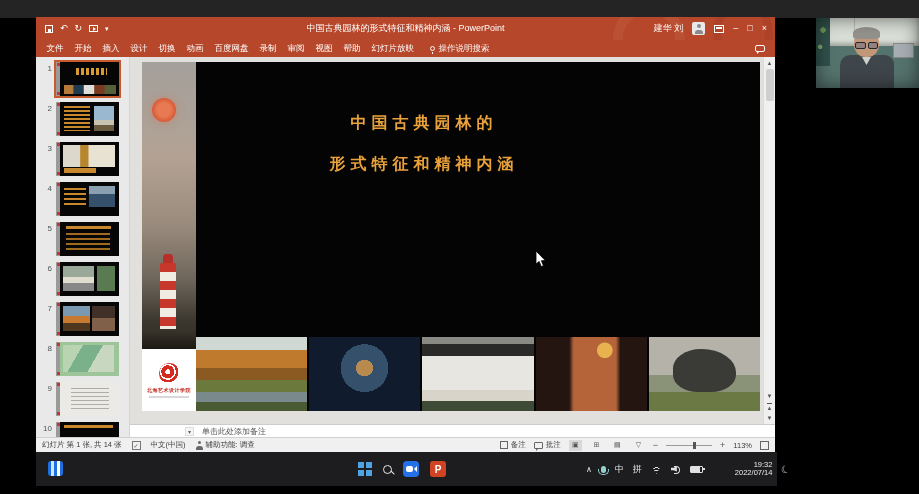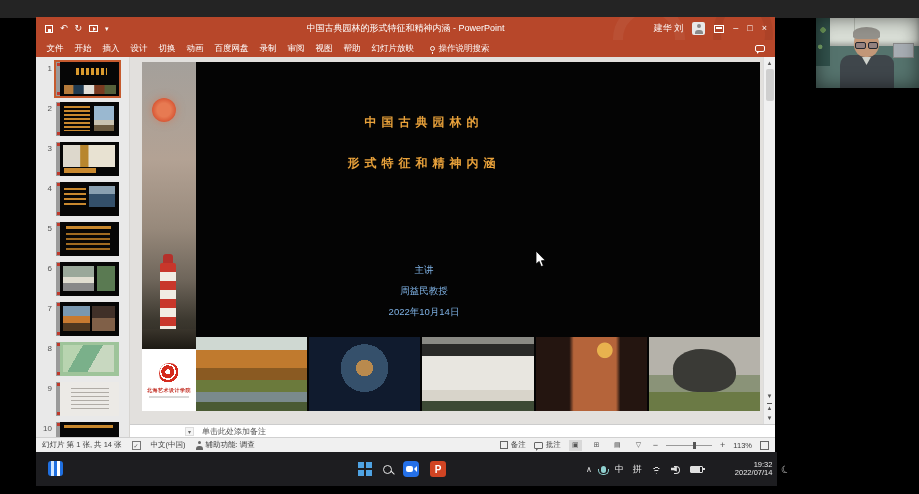--- a/index.html
+++ b/index.html
@@ -97,21 +97,21 @@
   .lh-tower::before{content:'';position:absolute;left:3px;top:-9px;width:10px;height:9px;background:#b5302a;border-radius:3px 3px 0 0;}
   .lh-sea{position:absolute;left:0;bottom:0;width:100%;height:20px;background:linear-gradient(180deg,#3a352c,#1d1a14);}
   .lh-logo{height:62px;background:#fff;flex:0 0 auto;display:flex;flex-direction:column;align-items:center;justify-content:center;gap:3px;}
   .swirl{width:21px;height:21px;border-radius:50%;
       background:radial-gradient(circle at 42% 42%,#fff 0 2.5px,#d42b1e 2.5px 6.5px,#fff 6.5px 8px,#d42b1e 8px 10.5px,transparent 10.5px);}
   .logo-cap{font-size:5px;color:#c0271c;font-weight:bold;letter-spacing:.5px;white-space:nowrap;}
   .logo-sub{width:40px;height:2px;background:#d8d8d8;}
 
   .slide-main{flex:1;position:relative;min-width:0;}
   .slide-title{position:absolute;left:0;right:108px;top:40px;text-align:center;color:#E9A23B;
-      font-size:12px;font-weight:bold;letter-spacing:5px;line-height:41px;}
+      font-size:16px;font-weight:bold;letter-spacing:5px;line-height:41px;}
   .slide-sub{position:absolute;left:0;right:108px;top:197px;text-align:center;color:#7FB2E5;font-size:9.5px;line-height:21px;}
   .photo-strip{position:absolute;left:0;right:0;bottom:0;height:74px;display:flex;gap:2px;background:#040404;}
   .photo{flex:1;min-width:0;}
   .photo.p1{background:linear-gradient(180deg,#cfd8d2 0 18%,#c07a2e 18% 42%,#8a5a22 42% 58%,#6b7a3c 58% 74%,#7a8a8c 74% 88%,#4a5a33 88%);}
   .photo.p2{background:radial-gradient(circle at 50% 42%,#b98a4e 0 12%,#35506b 12% 34%,#101b2e 34%),#0d1626;}
   .photo.p3{background:linear-gradient(180deg,#8a8a84 0 10%,#2a2a28 10% 26%,#e8e6e0 26% 72%,#d8d4ca 72% 86%,#3d4a35 86%);}
   .photo.p4{background:radial-gradient(circle at 62% 18%,#e8b24e 0 8%,rgba(0,0,0,0) 9%),
       linear-gradient(90deg,#241510 0 30%,#b5643a 34% 72%,#241510 76%),#1c100a;}
   .photo.p5{background:linear-gradient(180deg,#b5b2aa 0 52%,#8a9378 52% 74%,#6b7a45 74%),#b5b2aa;position:relative;overflow:hidden;}
   .photo.p5::after{content:'';position:absolute;left:22%;top:16%;width:56%;height:58%;background:#3a3a36;
@@ -331,25 +331,20 @@
                   <span class="swirl"></span>
                   <span class="logo-cap">北海艺术设计学院</span>
                   <span class="logo-sub"></span>
                 </div>
               </div>
               <div class="slide-main">
                 <div class="slide-title">
                   <div>中国古典园林的</div>
                   <div>形式特征和精神内涵</div>
                 </div>
-                <div class="slide-sub">
-                  <div>主讲</div>
-                  <div>周益民教授</div>
-                  <div>2022年10月14日</div>
-                </div>
                 <div class="photo-strip">
                   <div class="photo p1"></div>
                   <div class="photo p2"></div>
                   <div class="photo p3"></div>
                   <div class="photo p4"></div>
                   <div class="photo p5"></div>
                 </div>
               </div>
             </div>
             <svg class="cursor" viewBox="0 0 11 17">

